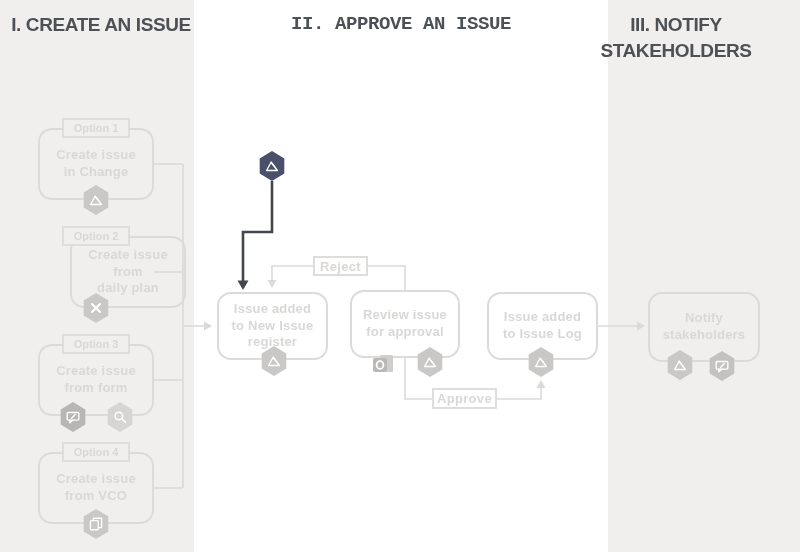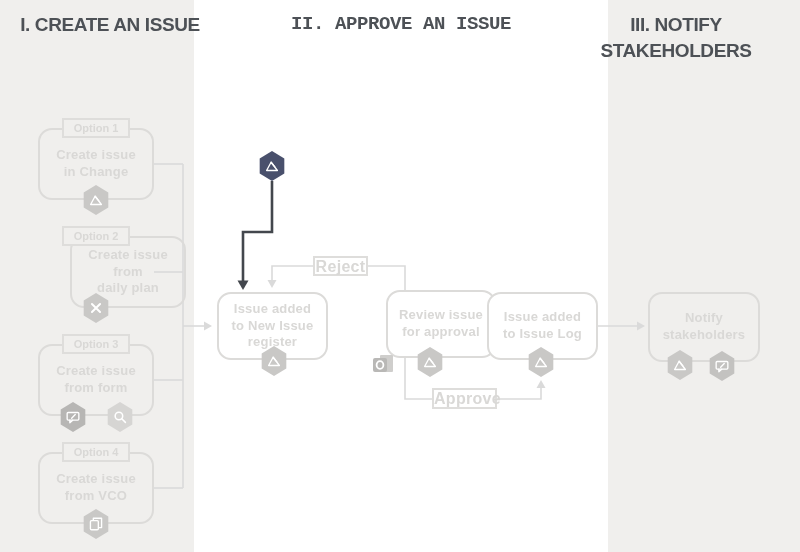--- a/index.html
+++ b/index.html
@@ -8,41 +8,41 @@
     font-family:"Liberation Sans","DejaVu Sans",sans-serif;background:#fff;
   }
   .colbg{position:absolute;top:0;bottom:0;background:#f0efed;}
   .col1{left:0;width:194px;}
   .col2{left:194px;width:414px;background:#ffffff;}
   .col3{left:608px;width:192px;}
   .hdr{
     position:absolute;top:12px;text-align:center;font-weight:bold;
     font-size:19px;letter-spacing:-0.4px;color:#4d5156;line-height:1.35;
   }
-  .hdr1{left:13px;width:194px;}
+  .hdr1{left:4px;width:194px;}
   .hdr2{left:194px;width:414px;font-family:Liberation Mono, monospace;}
   .hdr3{left:595px;width:162px;}
   svg.connectors{position:absolute;left:0;top:0;z-index:1;}
   .box{
     position:absolute;box-sizing:border-box;border:2px solid #dcdbd9;border-radius:14px;
     display:flex;align-items:center;justify-content:center;text-align:center;
     z-index:2;background:transparent;
   }
   .box .txt{white-space:pre-line;font-weight:bold;font-size:13px;line-height:1.3;color:#d9d8d6;letter-spacing:0.2px;}
   .box.mid{background:#fff;}
   .box.active{border:3px solid #5b6183;border-radius:12px;background:#fff;}
   .box.active .txt{color:#41454c;font-size:13.5px;}
   .tab{
     position:absolute;box-sizing:border-box;border:2px solid #dedddb;background:#f0efed;
     font-weight:bold;font-size:11px;color:#d9d8d6;text-align:center;line-height:16px;
     z-index:3;height:20px;
   }
   .lbl{
     position:absolute;box-sizing:border-box;border:2px solid #dedddb;background:#fff;
-    font-weight:bold;font-size:16px;color:#d9d8d6;text-align:center;z-index:3;
+    font-weight:bold;font-size:13px;color:#d9d8d6;text-align:center;z-index:3;
     letter-spacing:0.3px;
   }
   .hex{
     position:absolute;width:28px;height:30px;z-index:4;
     clip-path:polygon(50% 0%,94% 25%,94% 75%,50% 100%,6% 75%,6% 25%);
     display:flex;align-items:center;justify-content:center;
   }
   .hex svg{display:block;}
   .hex.gray{background:#c9c8c6;}
   .hex.darkgray{background:#b7b6b4;}
@@ -157,21 +157,21 @@
   </div>
   <div class="hex gray" style="left:260px;top:346px;">
     <svg width="18" height="18" viewBox="0 0 20 20" stroke="#fff" fill="none" stroke-width="1.5" stroke-linejoin="round" stroke-linecap="round">
         <path d="M4 15h12L9 5.8 4 15z"></path>
         <path d="M9 5.8l4.2 5.2"></path>
       </svg>
   </div>
 
   <div class="lbl" style="left:313px;top:256px;width:55px;height:20px;line-height:17px;">Reject</div>
 
-  <div class="box mid" style="left:350px;top:290px;width:110px;height:68px;margin-left:36px;">
+  <div class="box mid" style="left:350px;top:290px;width:110px;height:68px;">
     <span class="txt">Review issue
 for approval</span>
   </div>
   <div class="flaticon" style="left:370px;top:352px;">
     <svg width="26" height="24" viewBox="0 0 26 24">
         <rect x="10" y="3" width="13" height="17" rx="1" fill="#cfcecc"></rect>
         <rect x="3" y="6" width="14" height="14" rx="2" fill="#b9b8b6"></rect>
         <ellipse cx="10" cy="13" rx="3.4" ry="3.9" fill="none" stroke="#fff" stroke-width="1.8"></ellipse>
       </svg>
   </div>

